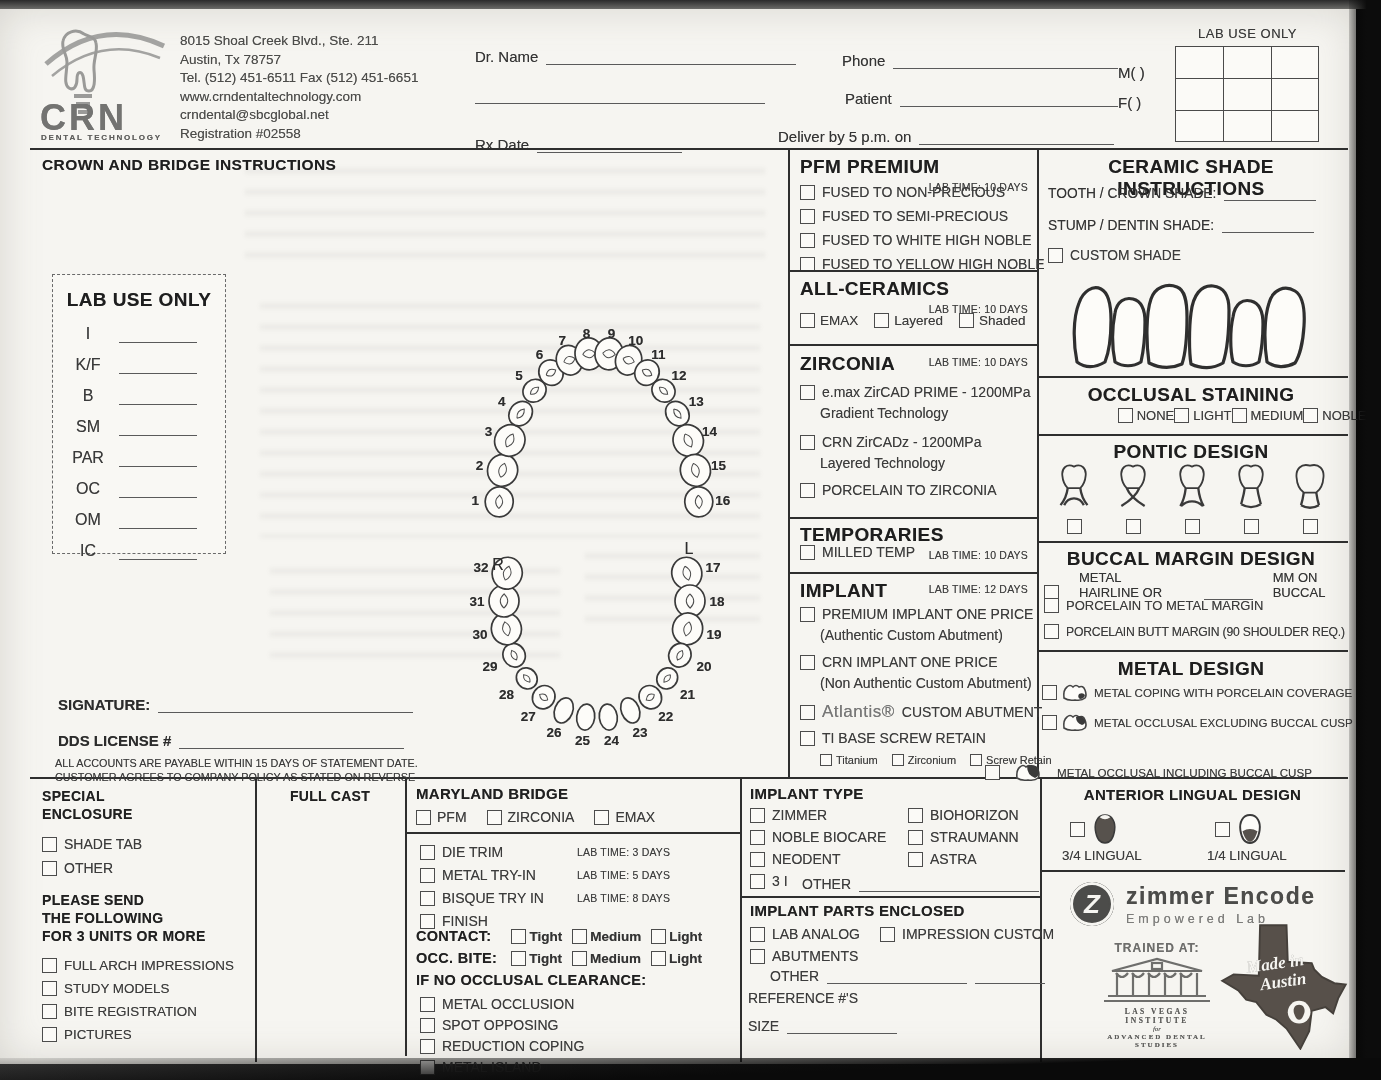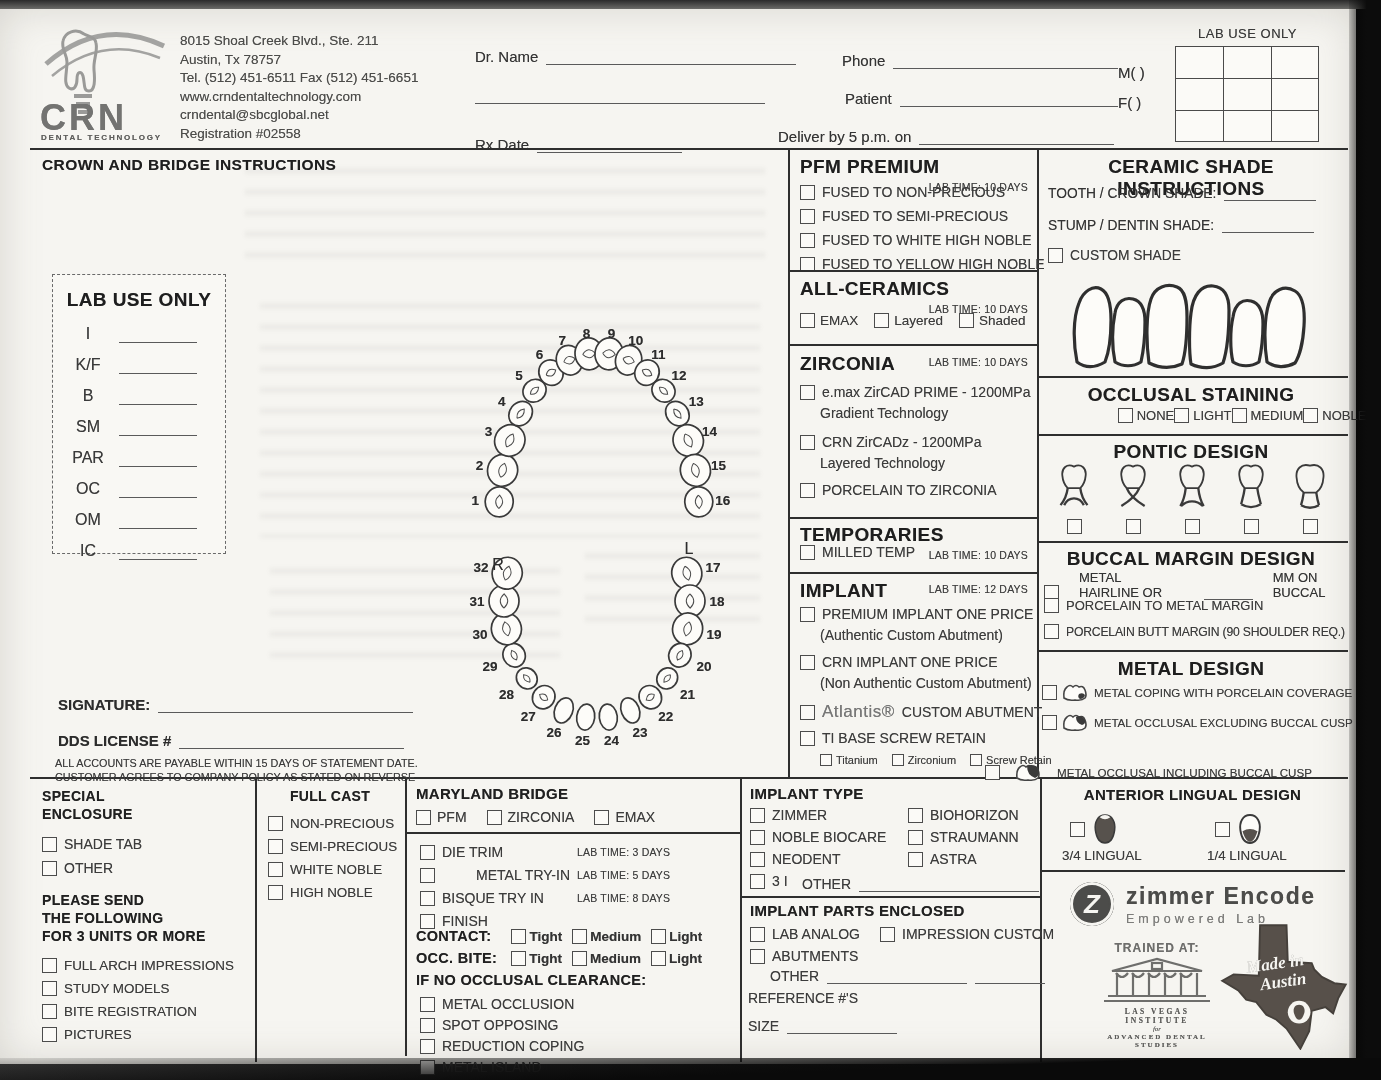--- a/index.html
+++ b/index.html
@@ -622,39 +622,20 @@
           <span class="cb"></span>
       <span class="lbl" style="font-size:13.4px;">BITE REGISTRATION</span>
         </label>
         <label class="cbrow">
           <span class="cb"></span>
       <span class="lbl" style="font-size:13.4px;">PICTURES</span>
         </label>
       </div>
 
   <div class="abs h2 ctr" style="left:225px;top:780px;width:150px;">FULL CAST</div>
-  <div class="abs cbcol" style="left:238px;top:808px;">
-
-  <label class="cbrow">
-          <span class="cb"></span>
-      <span class="lbl" style="font-size:13.4px;">NON-PRECIOUS</span>
-        </label>
-        <label class="cbrow">
-          <span class="cb"></span>
-      <span class="lbl" style="font-size:13.4px;">SEMI-PRECIOUS</span>
-        </label>
-        <label class="cbrow">
-          <span class="cb"></span>
-      <span class="lbl" style="font-size:13.4px;">WHITE NOBLE</span>
-        </label>
-        <label class="cbrow">
-          <span class="cb"></span>
-      <span class="lbl" style="font-size:13.4px;">HIGH NOBLE</span>
-        </label>
-      </div>
 
   <div class="abs h2" style="left:386px;top:777px;font-size:15px;">MARYLAND BRIDGE</div>
   <div class="abs" style="left:386px;top:801px;display:flex;gap:20px;">
 
   <label class="cbrow" style="gap:6px;">
           <span class="cb"></span>
       <span class="lbl">PFM</span>
         </label>
         <label class="cbrow" style="gap:6px;">
           <span class="cb"></span>
@@ -668,21 +649,21 @@
   <div class="hline" style="left:375px;top:824px;width:335px;height:1.6px;"></div>
   <div class="abs" style="left:390px;top:836px;">
 
   <label class="cbrow" style="margin-bottom:7px;">
           <span class="cb"></span>
         <span class="lbl" style="width:128px;display:inline-block;">DIE TRIM</span>
         <span class="labtime">LAB TIME: 3 DAYS</span>
         </label>
         <label class="cbrow" style="margin-bottom:7px;">
           <span class="cb"></span>
-        <span class="lbl" style="width:128px;display:inline-block;text-align:right;">METAL TRY-IN</span>
+        <span class="lbl" style="width:128px;display:inline-block;">METAL TRY-IN</span>
         <span class="labtime">LAB TIME: 5 DAYS</span>
         </label>
         <label class="cbrow" style="margin-bottom:7px;">
           <span class="cb"></span>
         <span class="lbl" style="width:128px;display:inline-block;">BISQUE TRY IN</span>
         <span class="labtime">LAB TIME: 8 DAYS</span>
         </label>
         <label class="cbrow" style="margin-bottom:7px;">
           <span class="cb"></span>
         <span class="lbl" style="width:128px;display:inline-block;">FINISH</span>

